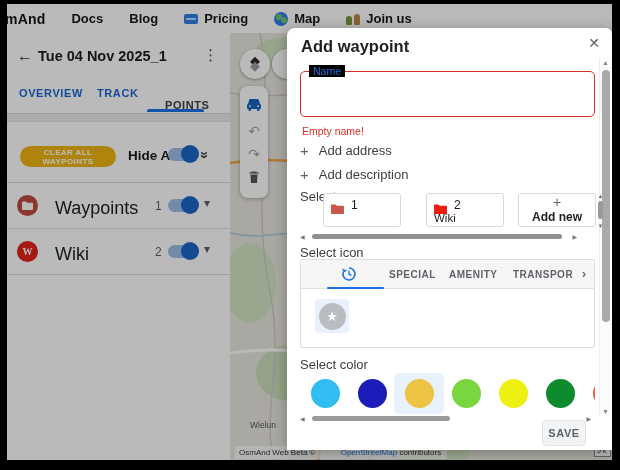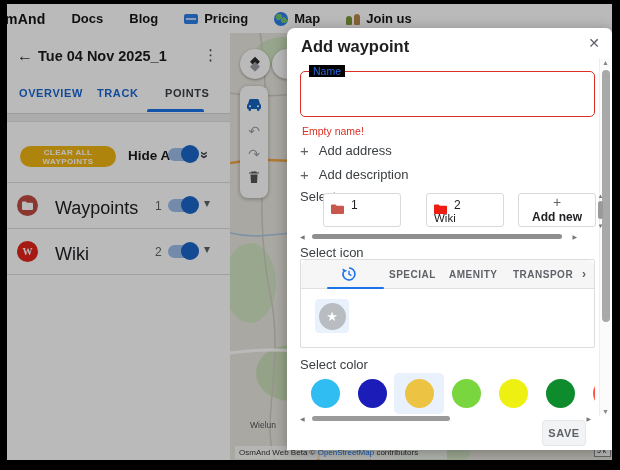--- a/index.html
+++ b/index.html
@@ -19,21 +19,21 @@
   .joinus-icon i:last-child { right:0; background:#b98a4a; height:11px; }
 
   
   .panel { position:absolute; left:0; top:29px; width:223px; height:427px; background:#fff; z-index:1; }
   .panel-head { position:absolute; left:0; top:12px; width:100%; height:26px; }
   .back-arrow { position:absolute; left:10px; top:2px; font-size:16px; color:#333; }
   .panel-title { position:absolute; left:31px; top:3px; font-size:14.5px; font-weight:bold; color:#1c1c1c; }
   .kebab { position:absolute; right:12px; top:1px; font-size:15px; color:#444; letter-spacing:0; }
   .tabs { position:absolute; left:0; top:50px; width:100%; height:30px; }
   .tab { position:absolute; top:4px; font-size:11px; font-weight:bold; letter-spacing:.6px; color:#1967d2; }
-  .tab.sel { color:#3c4043; }
+  .tab.sel { color:#3c4043;margin-top:12px; }
   .tab-underline { position:absolute; left:140px; top:26px; width:57px; height:3px; background:#1a73e8; border-radius:2px 2px 0 0; }
   .tabgap { position:absolute; left:0; top:80px; width:100%; height:9px; background:#ececec; border-top:1px solid #d6d6d6; border-bottom:1px solid #e2e2e2; }
   .controls-row { position:absolute; left:0; top:112px; width:100%; height:26px; }
   .clear-btn { position:absolute; left:13px; top:1px; width:96px; height:21px; background:#efb612; border:none; border-radius:11px; color:#fff; font-size:8px; font-weight:bold; letter-spacing:.4px; font-family:inherit; }
   .hideall { position:absolute; left:121px; top:3px; font-size:13.5px; font-weight:600; color:#1b1b1b; }
   .toggle { position:absolute; width:30px; height:13px; border-radius:7px; background:#9dbfeb; }
   .toggle:after { content:""; position:absolute; right:-1px; top:-3px; width:18px; height:18px; border-radius:50%; background:#1b66c9; }
   .t1 { left:161px; top:3px; }
   .dbl-chev { position:absolute; left:194px; top:2px; font-size:14px; color:#3c4043; transform:rotate(90deg); font-weight:bold; }
   .divider { position:absolute; left:0; width:100%; border-top:1px solid #dcdcdc; }
@@ -50,21 +50,21 @@
   .map { position:absolute; left:223px; top:29px; width:382px; height:427px; background:#eae7df; overflow:hidden; }
   .map svg.terrain { position:absolute; left:0; top:0; }
   .round-btn { position:absolute; width:30px; height:30px; border-radius:50%; background:#fff; box-shadow:0 1px 3px rgba(0,0,0,.35); display:flex; align-items:center; justify-content:center; }
   .layers-glyph { position:relative; width:16px; height:16px; }
   .layers-glyph span { position:absolute; left:0; width:16px; text-align:center; font-size:13px; line-height:13px; }
   .layers-glyph span:first-child { top:-2px; color:#2b2b2b; }
   .layers-glyph span:last-child { top:3px; color:#9aa0a6; }
   .map-toolbar { position:absolute; left:10px; top:53px; width:28px; height:112px; background:#fff; border-radius:8px; box-shadow:0 1px 4px rgba(0,0,0,.3); display:flex; flex-direction:column; align-items:center; justify-content:space-around; padding:6px 0; }
   .tool { font-size:14px; color:#9aa0a6; line-height:14px; }
   .attr-bar { position:absolute; left:5px; top:413px; width:212px; height:13px; background:rgba(255,255,255,.7); font-size:8px; color:#333; line-height:13px; padding-left:4px; white-space:nowrap; }
-  .attr-bar .lnk { color:#1a73e8; }
+  .attr-bar .lnk { color:#1a73e8;padding-left:23px; }
   .town { position:absolute; left:20px; top:387px; font-size:8.5px; color:#4a4a4a; text-shadow:0 0 2px #fff; }
   .scalebox { position:absolute; left:364px; top:411px; width:17px; height:13px; background:rgba(255,255,255,.9); border:1px solid #888; font-size:7px; color:#333; line-height:12px; padding-left:2px; white-space:nowrap; overflow:hidden; }
 
   
   .overlay { position:absolute; left:0; top:0; width:605px; height:456px; background:rgba(0,0,0,.27); z-index:5; }
 
   
   .dialog { position:absolute; left:280px; top:24px; width:325px; height:422px; background:#fff; border-radius:8px 6px 0 0; box-shadow:0 2px 14px rgba(0,0,0,.3); z-index:10;padding-left:29px; }
   .dlg-title { position:absolute; left:14px; top:9px; font-size:16.5px; font-weight:bold; color:#1f1f1f; }
   .dlg-close { position:absolute; right:12px; top:7px; font-size:14px; color:#5f6368; cursor:pointer; }

